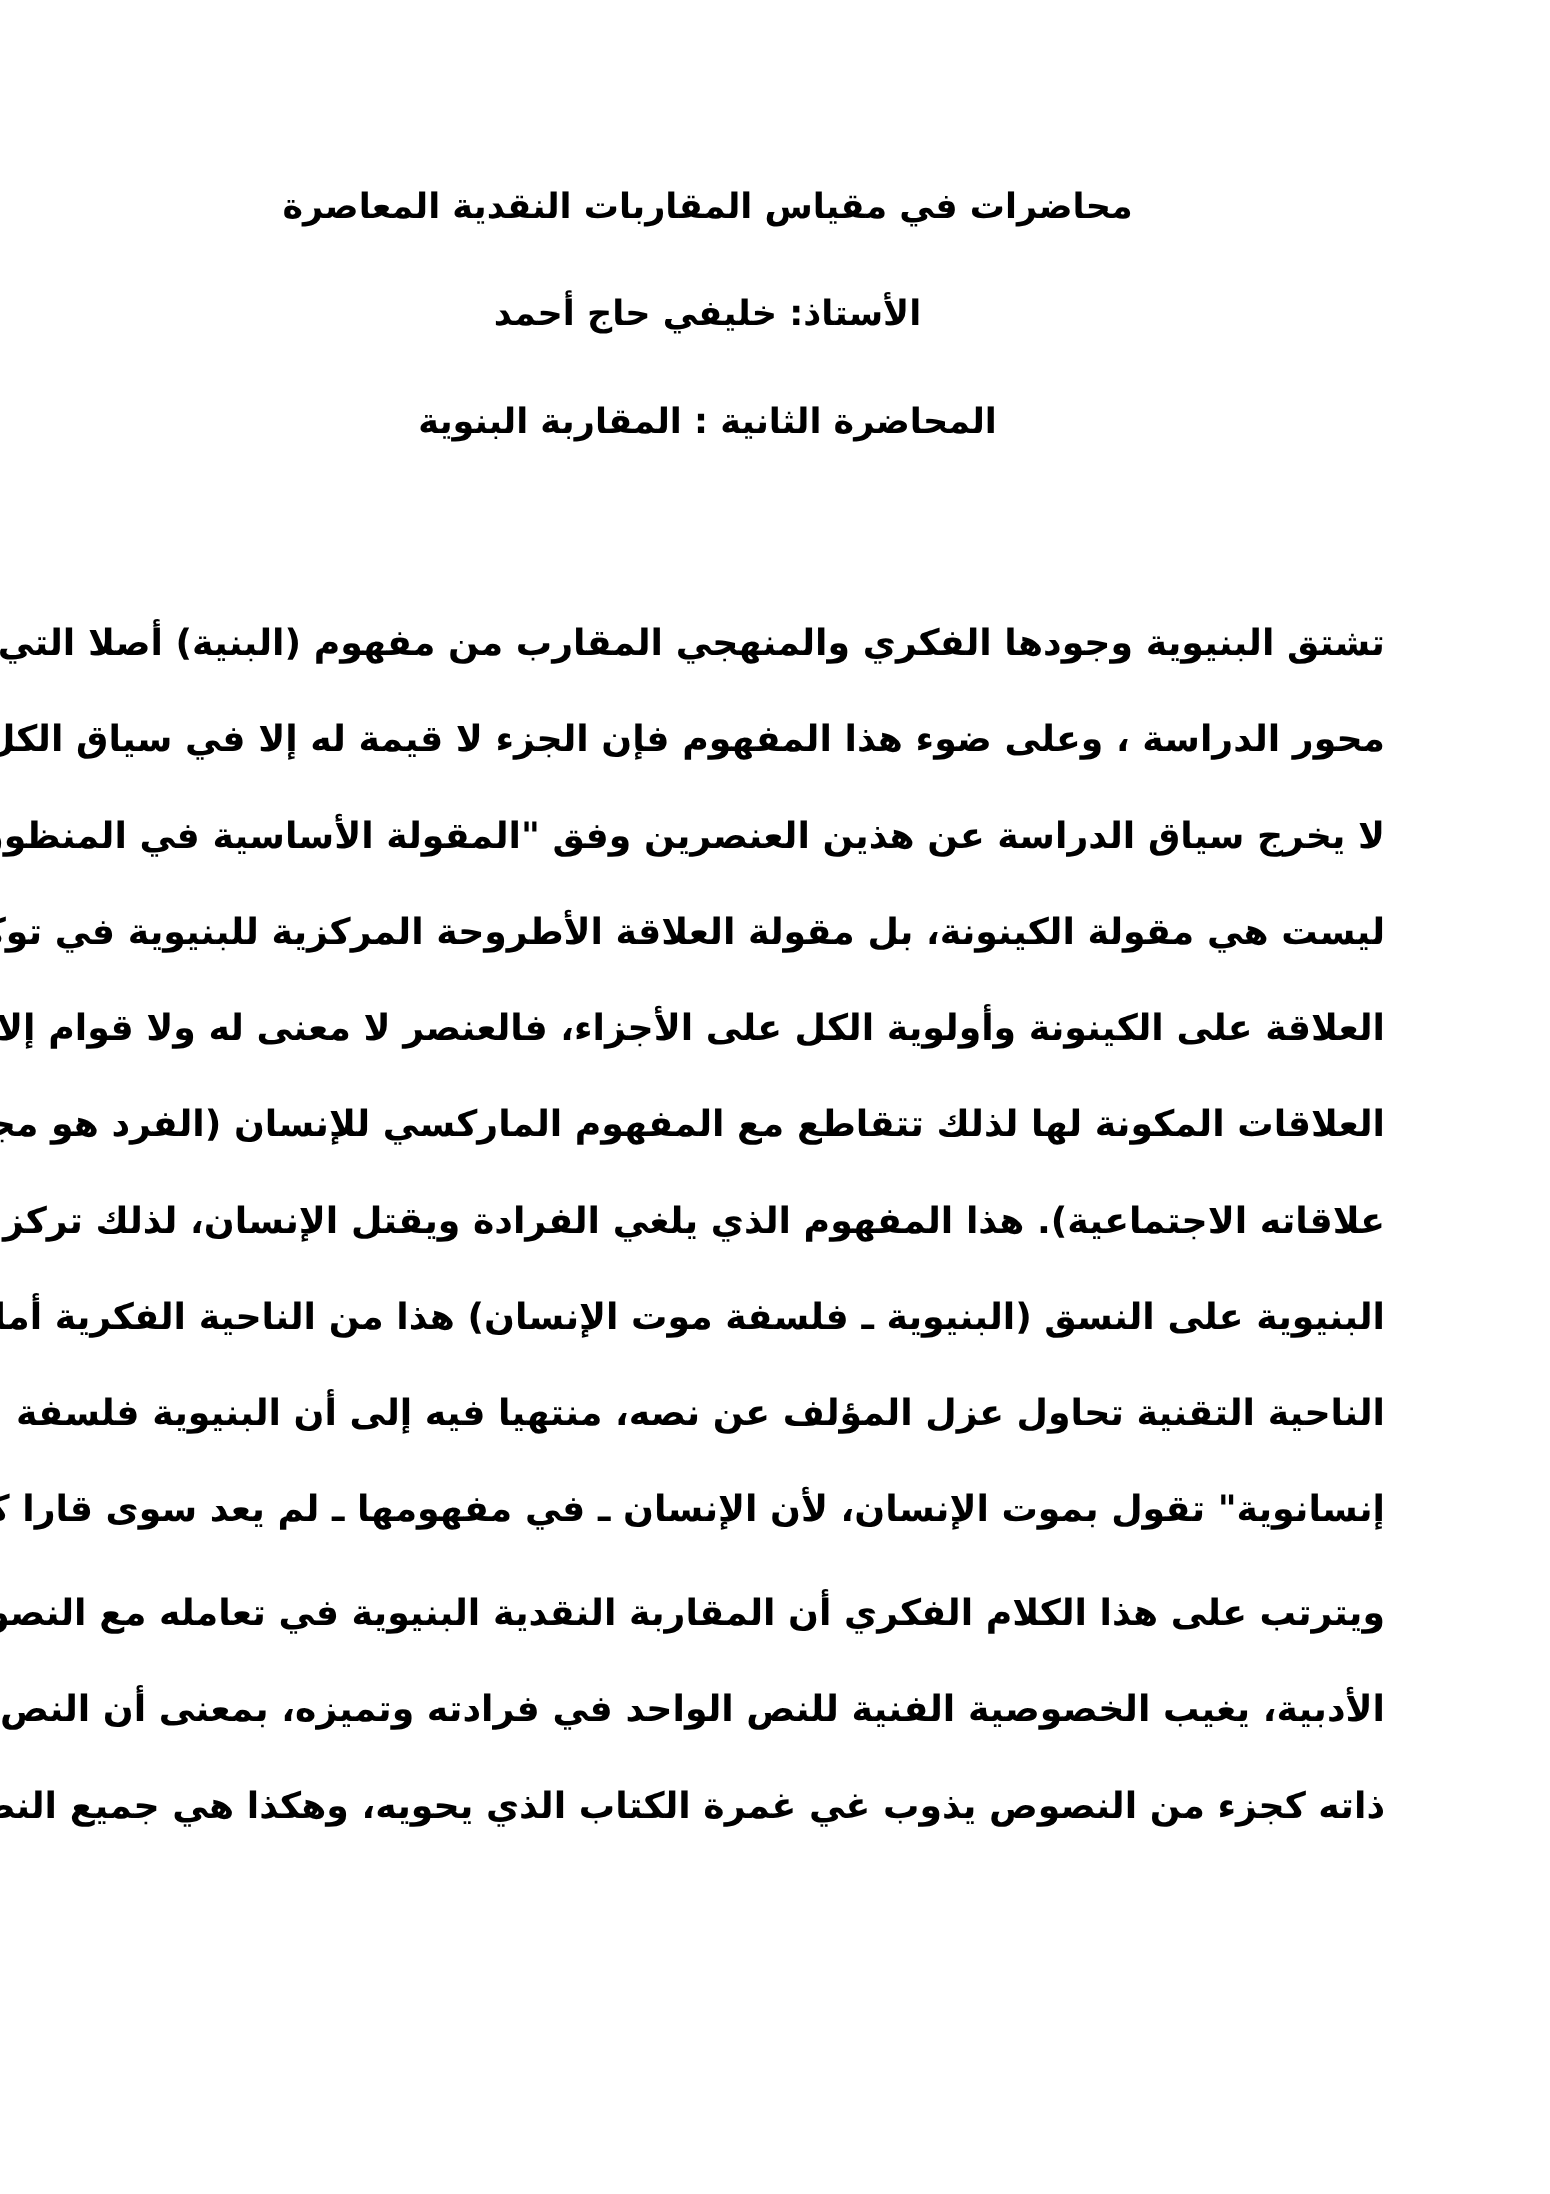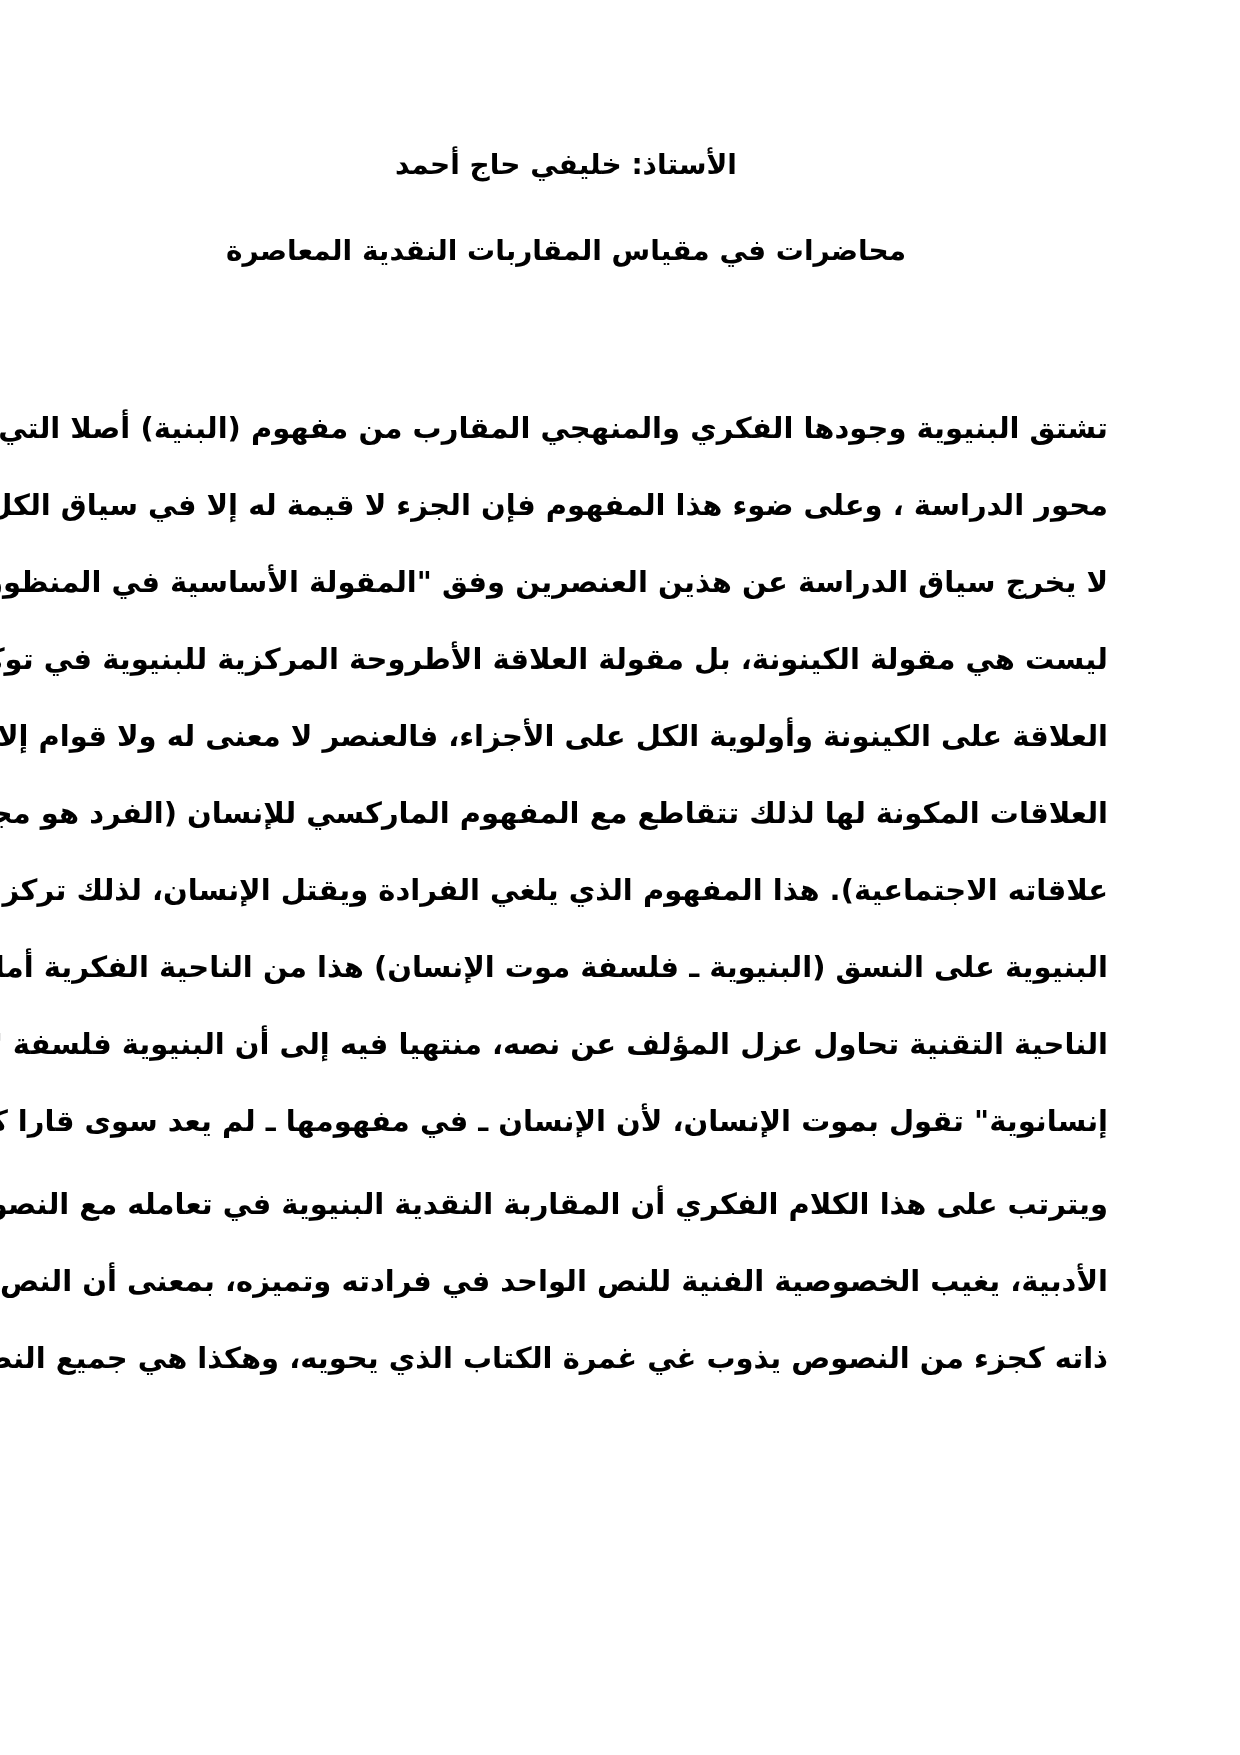--- a/index.html
+++ b/index.html
@@ -46,22 +46,23 @@
     text-align: right;
     white-space: nowrap;
   }
 </style>
 </head>
 <body>
 
 <div class="page">
   <div class="content" dir="rtl">
     <div class="headings">
+      <div class="heading-line">محاضرات في مقياس المقاربات النقدية المعاصرة</div>
       <div class="heading-line">الأستاذ: خليفي حاج أحمد</div>
-      <div class="heading-line">محاضرات في مقياس المقاربات النقدية المعاصرة</div>
+      <div class="heading-line">المحاضرة الثانية : المقاربة البنوية</div>
     </div>
     <div class="doc-body">
       <div class="paragraph">
           <div class="body-line">تشتق البنيوية وجودها الفكري والمنهجي المقارب من مفهوم (البنية) أصلا التي هي</div>
           <div class="body-line">محور الدراسة ، وعلى ضوء هذا المفهوم فإن الجزء لا قيمة له إلا في سياق الكل، بحيث</div>
           <div class="body-line">لا يخرج سياق الدراسة عن هذين العنصرين وفق "المقولة الأساسية في المنظور البنيوي</div>
           <div class="body-line">ليست هي مقولة الكينونة، بل مقولة العلاقة الأطروحة المركزية للبنيوية في توكيد أسبقية</div>
           <div class="body-line">العلاقة على الكينونة وأولوية الكل على الأجزاء، فالعنصر لا معنى له ولا قوام إلا بعقدة</div>
           <div class="body-line">العلاقات المكونة لها لذلك تتقاطع مع المفهوم الماركسي للإنسان (الفرد هو مجموع</div>
           <div class="body-line">علاقاته الاجتماعية). هذا المفهوم الذي يلغي الفرادة ويقتل الإنسان، لذلك تركز المقاربة</div>

